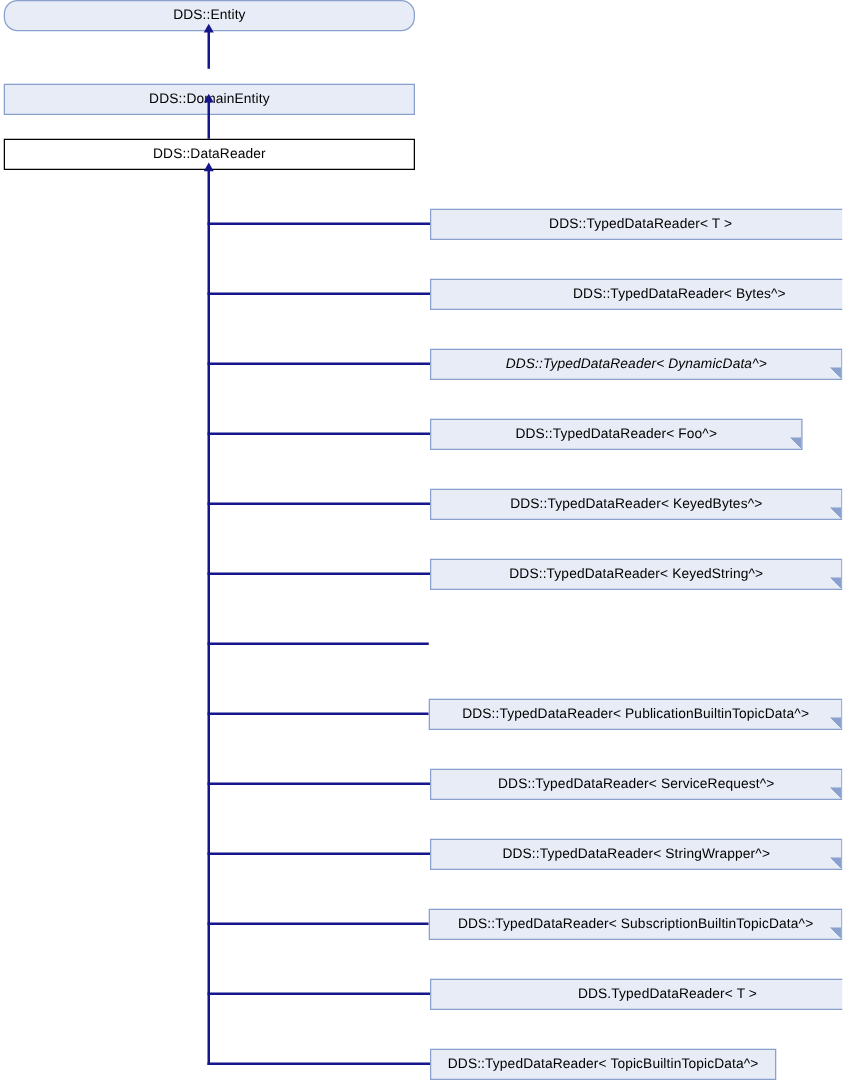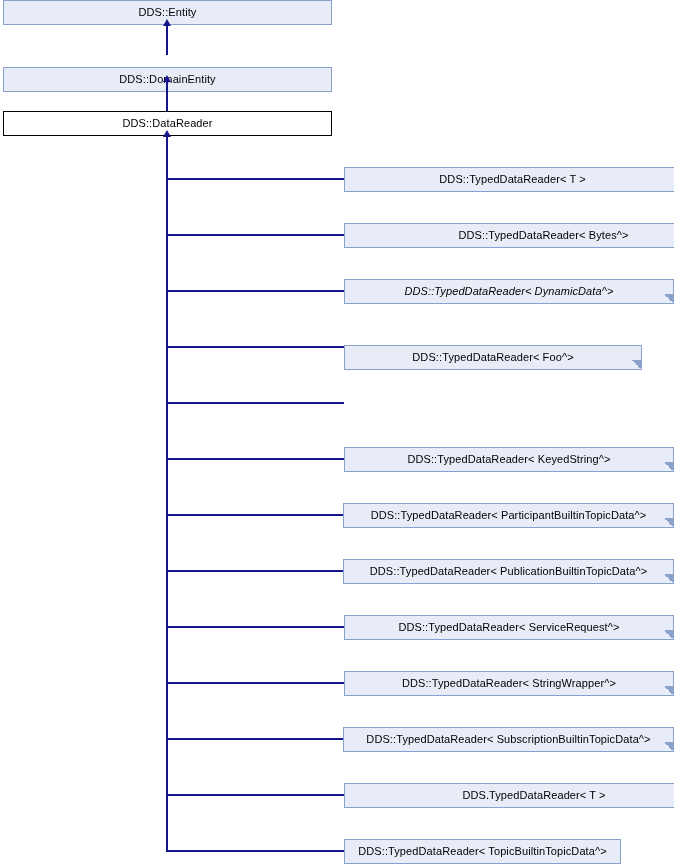--- a/index.html
+++ b/index.html
@@ -74,21 +74,21 @@
     background:
       linear-gradient(to bottom left, #8aa0cd 0 50%, transparent 50% 100%);
     pointer-events: none;
   }
 </style>
 </head>
 <body>
 
 <div id="diagram">
 
-  <div class="node" style="left:3px; top:0px; width:329px;">
+  <div class="node" style="left:3px; top:0px; width:329px;border-radius:11px;">
     <span class="node-label">DDS::Entity</span>
   </div>
 
   <div class="node" style="left:3px; top:55px; width:329px;margin-top:12px;">
     <span class="node-label">DDS::DomainEntity</span>
   </div>
 
   <div class="node root" style="left:3px; top:111px; width:329px;">
     <span class="node-label">DDS::DataReader</span>
   </div>
@@ -124,35 +124,35 @@
   <div class="node" style="left:344px; top:223px; width:399px;">
     <span class="node-label">DDS::TypedDataReader&lt; Bytes^&gt;</span>
     <span class="clip-corner"></span>
   </div>
 
   <div class="node" style="left:344px; top:279px; width:330px;font-style:italic;">
     <span class="node-label">DDS::TypedDataReader&lt; DynamicData^&gt;</span>
     <span class="clip-corner"></span>
   </div>
 
-  <div class="node" style="left:344px; top:335px; width:298px;margin-top:10px;">
+  <div class="node" style="left:344px; top:335px; width:298px;">
     <span class="node-label">DDS::TypedDataReader&lt; Foo^&gt;</span>
     <span class="clip-corner"></span>
   </div>
 
+  <div class="node" style="left:344px; top:391px; width:330px;">
+    <span class="node-label">DDS::TypedDataReader&lt; KeyedBytes^&gt;</span>
+    <span class="clip-corner"></span>
+  </div>
 
   <div class="node" style="left:344px; top:447px; width:330px;">
     <span class="node-label">DDS::TypedDataReader&lt; KeyedString^&gt;</span>
     <span class="clip-corner"></span>
   </div>
 
-  <div class="node" style="left:343px; top:503px; width:331px;">
-    <span class="node-label">DDS::TypedDataReader&lt; ParticipantBuiltinTopicData^&gt;</span>
-    <span class="clip-corner"></span>
-  </div>
 
   <div class="node" style="left:343px; top:559px; width:331px;">
     <span class="node-label">DDS::TypedDataReader&lt; PublicationBuiltinTopicData^&gt;</span>
     <span class="clip-corner"></span>
   </div>
 
   <div class="node" style="left:344px; top:615px; width:330px;">
     <span class="node-label">DDS::TypedDataReader&lt; ServiceRequest^&gt;</span>
     <span class="clip-corner"></span>
   </div>

